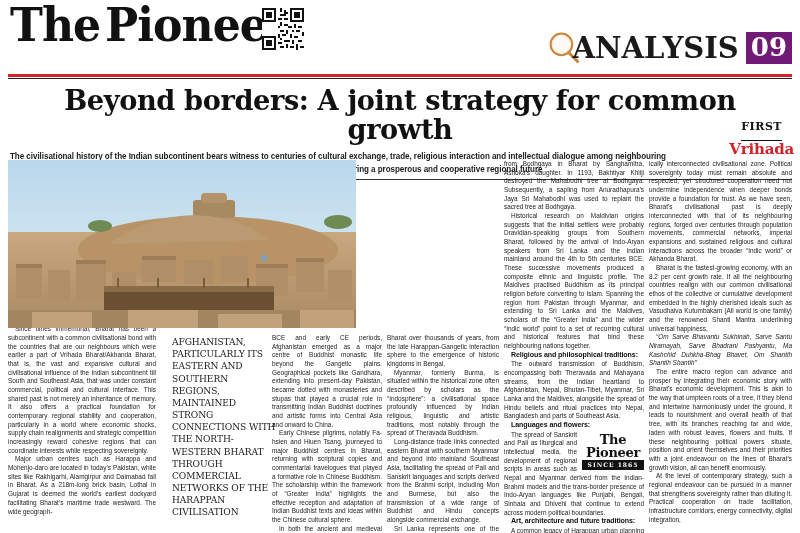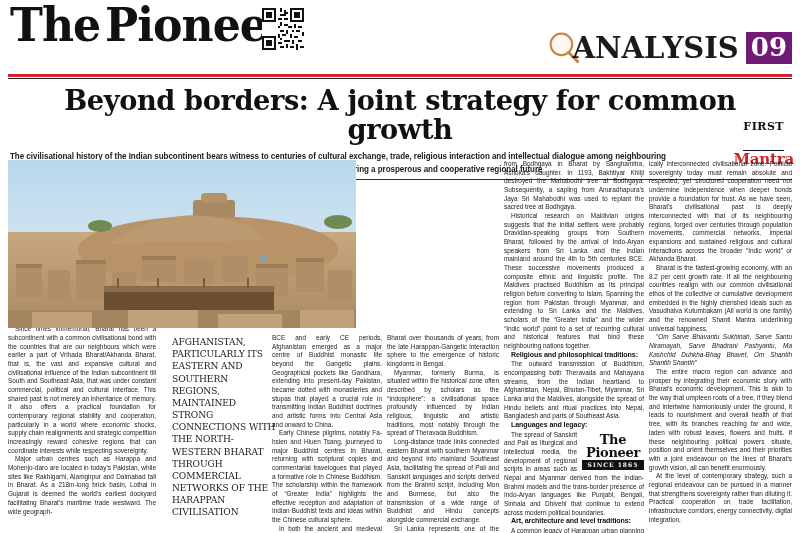--- a/index.html
+++ b/index.html
@@ -84,21 +84,21 @@
     transform-origin: left top;
   }
   .first-column-logo {
     position:absolute; right: 6px; top: 36px;
     text-align:center;
     font-family: "DejaVu Serif", serif;
   }
   .fc-first {
     font-size: 11px; font-weight:700; color:#111;
     letter-spacing: 0.5px; line-height:1;
-    border-bottom: 1.5px solid #111; padding-bottom:18px; display:inline-block;
+    border-bottom: 1.5px solid #111; padding-bottom:8px; display:inline-block;
   }
   .fc-column {
     font-size: 15px; font-weight:700; color:#d2232a; line-height:1;
     margin-top:1px; letter-spacing:-0.2px;
   }
   .rule-head { height: 1px; background:#333; margin: 4px 8px 0 8px; }
 
   
   .body-area {
     position:absolute; left: 8px; top: 160px; width: 784px; height: 373px;
@@ -256,21 +256,21 @@
   </div>
 
   <div class="rule-red"></div>
   <div class="rule-thin"></div>
 
   <div class="headline-area">
     <h1 class="headline">Beyond borders: A joint strategy for common growth</h1>
     <div class="standfirst">The civilisational history of the Indian subcontinent bears witness to centuries of cultural exchange, trade, religious interaction and intellectual dialogue among neighbouring societies. Revisiting these shared cultural linkages can provide valuable insights into fostering a  prosperous and cooperative regional future</div>
     <div class="first-column-logo">
       <div class="fc-first">FIRST</div>
-      <div class="fc-column">Mantra</div>
+      <div class="fc-column">Vrihada</div>
     </div>
   </div>
   <div class="rule-head"></div>
 
   <div class="body-area">
 
     <div class="col c1">
       <div class="byline-block">
         <div class="author-photo">
           <svg viewBox="0 0 86 64" width="86" height="64">
@@ -372,27 +372,27 @@
       <p>Myanmar, formerly Burma, is situated within the historical zone often described by scholars as the “Indosphere”: a civilisational space profoundly influenced by Indian religious, linguistic and artistic traditions, most notably through the spread of Theravada Buddhism.</p>
       <p>Long-distance trade links connected eastern Bharat with southern Myanmar and beyond into mainland Southeast Asia, facilitating the spread of Pali and Sanskrit languages and scripts derived from the Brahmi script, including Mon and Burmese, but also the transmission of a wide range of Buddhist and Hindu concepts alongside commercial exchange.</p>
       <p>Sri Lanka represents one of the most compelling examples of long-standing early civilisational connections with Bharat.</p>
     </div>
 
     <div class="col c5">
       <p class="noindent">from Bodhgaya in Bharat by Sanghamitra, Ashoka’s daughter. In 1193, Bakhtiyar Khilji destroyed the Mahabodhi tree at Bodhgaya. Subsequently, a sapling from Anuradhapura’s Jaya Sri Mahabodhi was used to replant the sacred tree at Bodhgaya.</p>
       <p>Historical research on Maldivian origins suggests that the initial settlers were probably Dravidian-speaking groups from Southern Bharat, followed by the arrival of Indo-Aryan speakers from Sri Lanka and the Indian mainland around the 4th to 5th centuries BCE. These successive movements produced a composite ethnic and linguistic profile. The Maldives practised Buddhism as its principal religion before converting to Islam. Spanning the region from Pakistan through Myanmar, and extending to Sri Lanka and the Maldives, scholars of the “Greater India” and the wider “Indic world” point to a set of recurring cultural and historical features that bind these neighbouring nations together.</p>
       <p class="subhead">Religious and philosophical traditions:</p>
       <p>The outward transmission of Buddhism, encompassing both Theravada and Mahayana streams, from the Indian heartland to Afghanistan, Nepal, Bhutan-Tibet, Myanmar, Sri Lanka and the Maldives, alongside the spread of Hindu beliefs and ritual practices into Nepal, Bangladesh and parts of Southeast Asia.</p>
-      <p class="subhead">Languages and legacy:</p>
+      <p class="subhead">Languages and flowers:</p>
       <div class="inline-logo">
         <div class="il-name">The Pioneer</div>
         <div class="il-since">SINCE 1865</div>
       </div>
       <p>The spread of Sanskrit and Pali as liturgical and intellectual media, the development of regional scripts in areas such as Nepal and Myanmar derived from the Indian-Brahmi models and the trans-border presence of Indo-Aryan languages like Punjabi, Bengali, Sinhala and Dhivehi that continue to extend across modern political boundaries.</p>
-      <p class="subhead">Art, architecture and level traditions:</p>
+      <p class="subhead">Art, architecture and future traditions:</p>
       <p>A common legacy of Harappan urban planning shared by Bharat, Pakistan, and</p>
     </div>
 
     <div class="col c6">
       <p class="noindent">ically interconnected civilisational zone. Political sovereignty today must remain absolute and respected, yet structured cooperation need not undermine independence when deeper bonds provide a foundation for trust. As we have seen, Bharat’s civilisational past is deeply interconnected with that of its neighbouring regions, forged over centuries through population movements, commercial networks, imperial expansions and sustained religious and cultural interactions across the broader “Indic world” or Akhanda Bharat.</p>
       <p>Bharat is the fastest-growing economy, with an 8.2 per cent growth rate. If all the neighbouring countries realign with our common civilisational ethos of the collective or cumulative development embedded in the highly cherished ideals such as Vasudhaiva Kutumbakam (All world is one family) and the renowned Shanti Mantra underlining universal happiness,</p>
       <p class="sanskrit">“Om Sarve Bhavantu Sukhinah, Sarve Santu Niramayah, Sarve Bhadrani Pashyantu, Ma Kashchid Duhkha-Bhag Bhavet, Om Shantih Shantih Shantih”</p>
       <p>The entire macro region can advance and prosper by integrating their economic story with Bharat’s economic development. This is akin to the way that umpteen roots of a tree, if they blend and intertwine harmoniously under the ground, it leads to nourishment and overall health of that tree, with its branches reaching far and wide, laden with robust leaves, flowers and fruits. If these neighbouring political powers situate, position and orient themselves and their priorities with a joint endeavour on the lines of Bharat’s growth vision, all can benefit enormously.</p>
       <p>At the level of contemporary strategy, such a regional endeavour can be pursued in a manner that strengthens sovereignty rather than diluting it. Practical cooperation on trade facilitation, infrastructure corridors, energy connectivity, digital integration,</p>
     </div>

